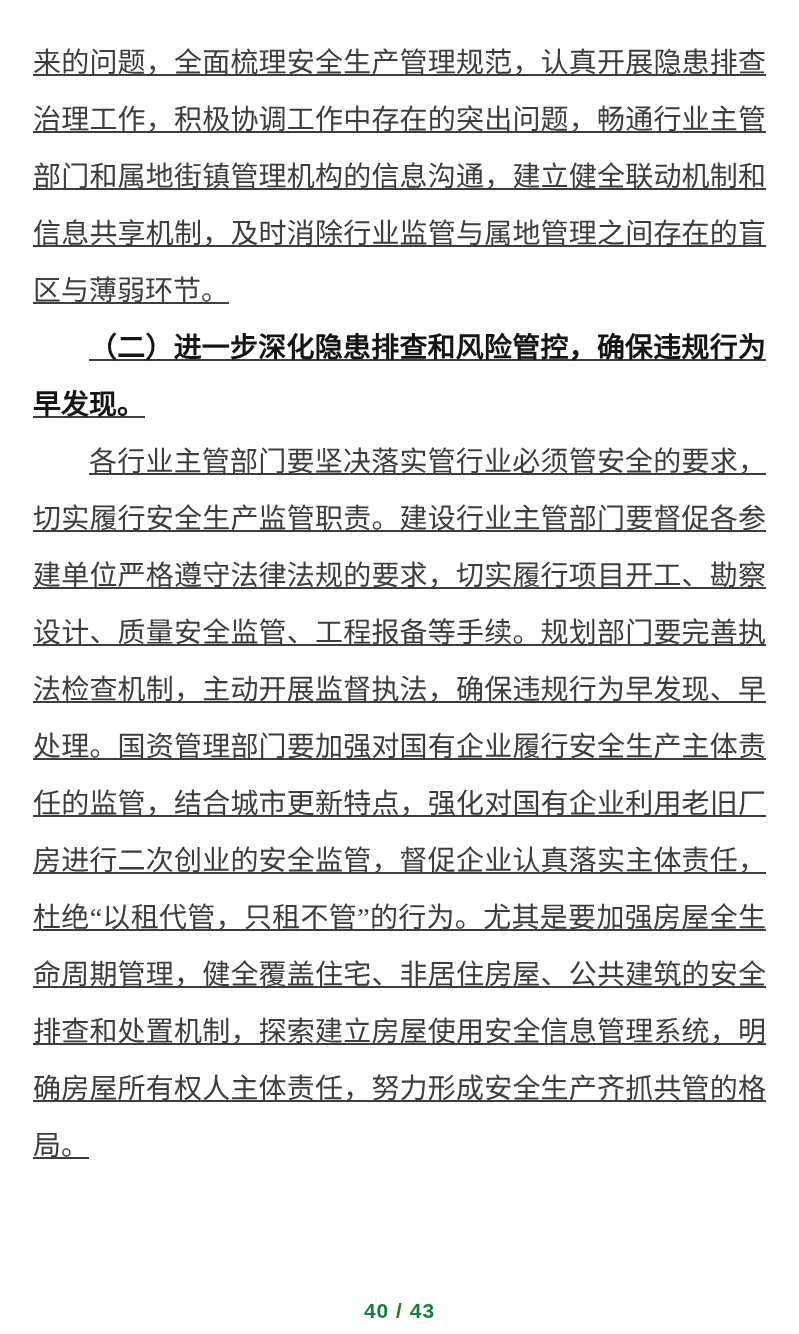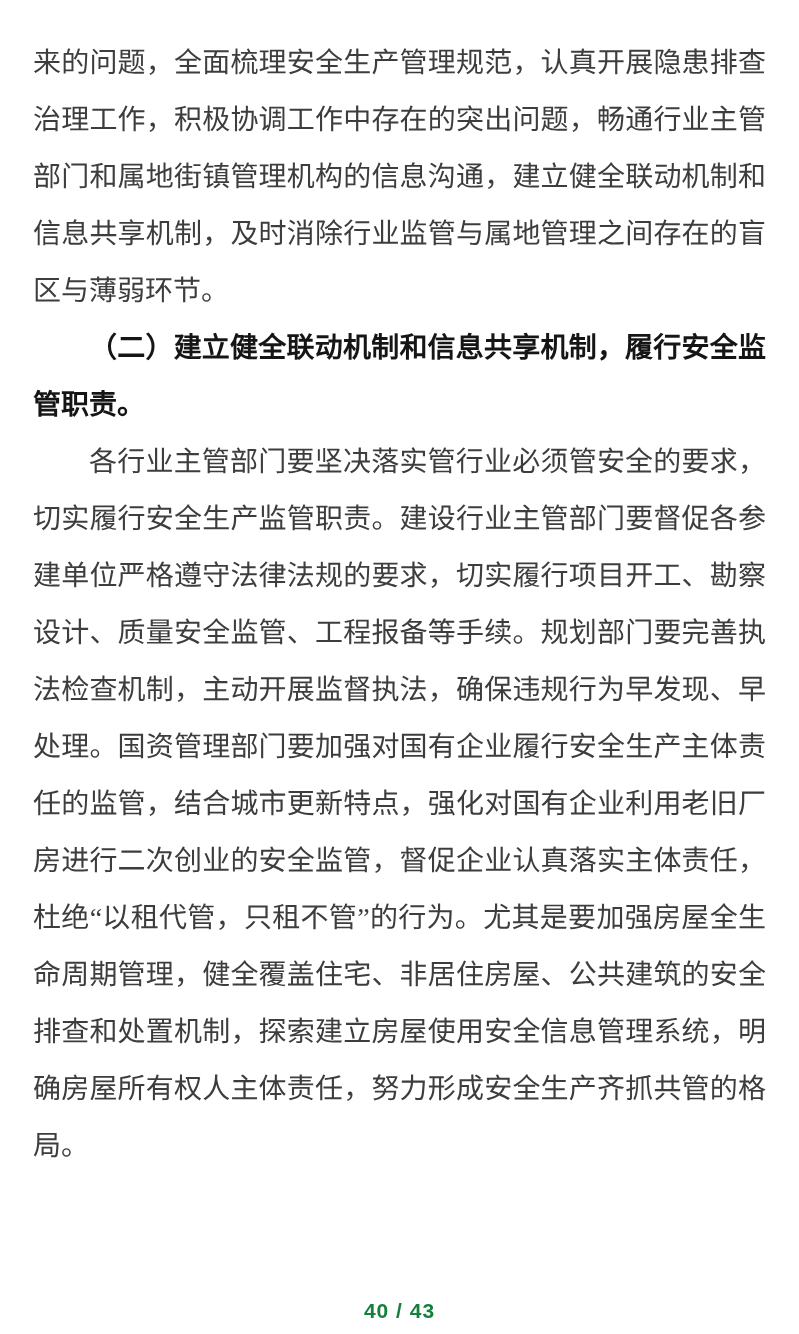--- a/index.html
+++ b/index.html
@@ -23,20 +23,21 @@
     top: 34px;
     left: 33px;
     width: 733px;
     font-family: "Liberation Serif", "DejaVu Serif", serif;
     font-size: 28px;
     line-height: 57px;
     color: #3d3d3d;
     text-align: justify;
     text-justify: inter-ideograph;
     letter-spacing: 0;
+    text-decoration: underline;
   }
   .content p, .content h2 {
     margin: 0;
     padding: 0;
   }
   .para {
     font-weight: normal;
   }
   .para.indented {
     text-indent: 2em;
@@ -59,17 +60,17 @@
     color: #15803d;
     letter-spacing: 1px;
   }
 </style>
 </head>
 <body>
 
 <div class="page">
   <div class="content">
     <p class="para">来的问题，全面梳理安全生产管理规范，认真开展隐患排查治理工作，积极协调工作中存在的突出问题，畅通行业主管部门和属地街镇管理机构的信息沟通，建立健全联动机制和信息共享机制，及时消除行业监管与属地管理之间存在的盲区与薄弱环节。</p>
-    <h2 class="heading">（二）建立健全联动机制和信息共享机制，履行安全监管职责。</h2>
+    <h2 class="heading">（二）进一步深化隐患排查和风险管控，确保违规行为早发现。</h2>
     <p class="para indented">各行业主管部门要坚决落实管行业必须管安全的要求，切实履行安全生产监管职责。建设行业主管部门要督促各参建单位严格遵守法律法规的要求，切实履行项目开工、勘察设计、质量安全监管、工程报备等手续。规划部门要完善执法检查机制，主动开展监督执法，确保违规行为早发现、早处理。国资管理部门要加强对国有企业履行安全生产主体责任的监管，结合城市更新特点，强化对国有企业利用老旧厂房进行二次创业的安全监管，督促企业认真落实主体责任，杜绝“以租代管，只租不管”的行为。尤其是要加强房屋全生命周期管理，健全覆盖住宅、非居住房屋、公共建筑的安全排查和处置机制，探索建立房屋使用安全信息管理系统，明确房屋所有权人主体责任，努力形成安全生产齐抓共管的格局。</p>
   </div>
   <div class="footer">40 / 43</div>
 </div>
 
 </body></html>

